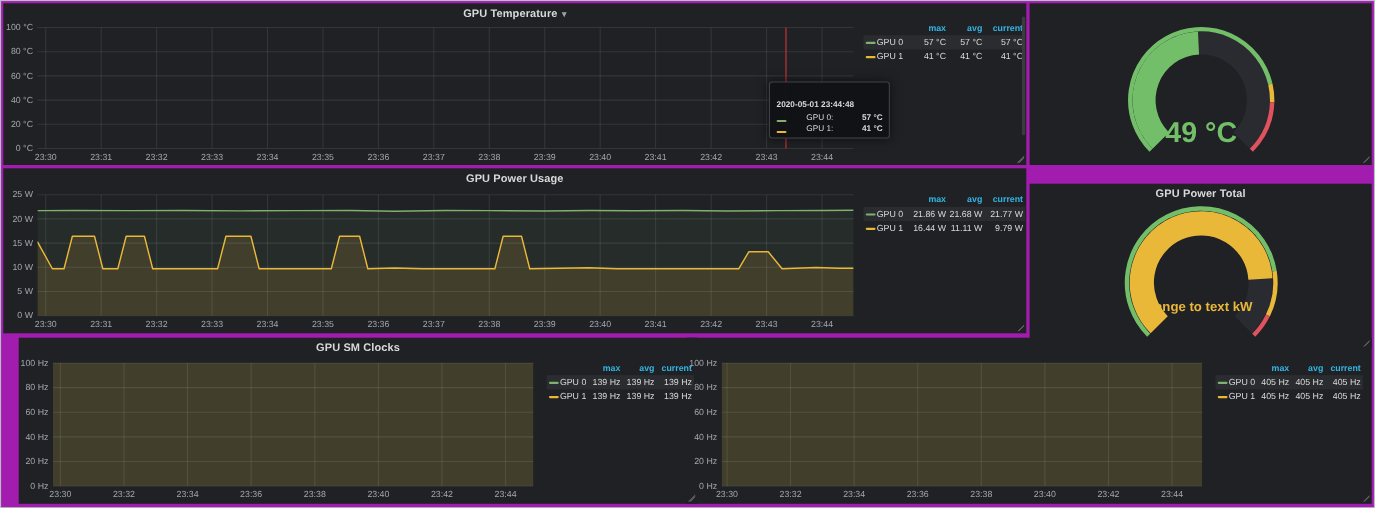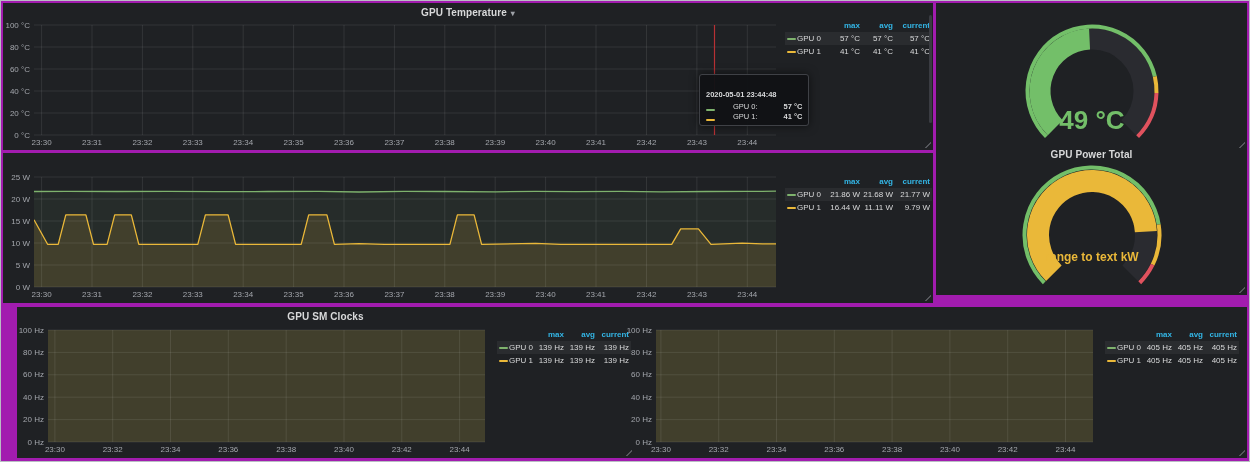--- a/index.html
+++ b/index.html
@@ -162,20 +162,21 @@
         <path d="M 119.23 124.77 A 52 52 0 0 1 153.55 36.06" fill="none" stroke="#73bf69" stroke-width="21"></path>
         <path d="M 110.39 133.61 A 64.5 64.5 0 1 1 218.83 73.44" fill="none" stroke="#73bf69" stroke-width="4"></path>
         <path d="M 218.83 73.44 A 64.5 64.5 0 0 1 220.47 90.03" fill="none" stroke="#eab839" stroke-width="4"></path>
         <path d="M 220.47 90.03 A 64.5 64.5 0 0 1 201.61 133.61" fill="none" stroke="#e0525e" stroke-width="4"></path>
         <text x="156" y="126" text-anchor="middle" fill="#73bf69" font-size="26" font-weight="600" font-family="&quot;Liberation Sans&quot;,sans-serif">49 °C</text>
       </svg>
     <div class="resize-handle"></div>
   </div>
 
   <div class="panel" style="left:2px;top:152px;width:930px;height:150px;">
+    <div class="panel-title"><span>GPU Power Usage</span></div>
     <svg class="graph" width="930" height="150" viewBox="0 0 930 150">
         <defs>
           <clipPath id="clip_gpu_power_usage">
             <rect x="31" y="24" width="742" height="110"></rect>
           </clipPath>
         </defs>
         <g clip-path="url(#clip_gpu_power_usage)">
           <path d="M31.0 38.5 L63.8 38.3 L114.2 38.5 L164.6 38.4 L215.0 38.7 L265.4 38.5 L315.8 38.4 L356.1 39.0 L401.5 38.4 L441.8 38.5 L492.2 38.8 L532.6 38.4 L572.9 38.6 L618.2 38.4 L658.6 38.8 L703.9 38.5 L744.3 38.4 L773.0 38.2 L773.0 134.0 L31.0 134.0 Z" fill="#7eb26d" fill-opacity="0.08" stroke="none"></path>
           <path d="M31.0 66.7 L44.6 91.3 L55.2 91.3 L62.8 61.8 L82.9 61.8 L90.5 91.3 L104.1 91.3 L111.7 61.8 L128.3 61.8 L135.8 91.3 L194.8 91.3 L202.4 61.8 L225.1 61.8 L232.6 91.3 L298.2 91.3 L305.7 61.8 L323.9 61.8 L331.4 91.3 L356.1 90.7 L381.3 91.3 L446.9 91.3 L454.4 61.8 L471.1 61.8 L478.6 91.3 L532.6 90.4 L557.8 91.3 L668.7 91.3 L677.7 75.9 L695.4 75.9 L708.0 91.3 L739.2 90.2 L759.4 90.9 L773.0 90.9 L773.0 134.0 L31.0 134.0 Z" fill="#eab839" fill-opacity="0.14" stroke="none"></path>
         </g>
@@ -252,21 +253,21 @@
             <span>GPU 1</span>
           </span>
           <span class="c-val">16.44 W</span>
           <span class="c-val">11.11 W</span>
           <span class="c-val">9.79 W</span>
         </div>
       </div>
     <div class="resize-handle"></div>
   </div>
 
-  <div class="panel" style="left:935px;top:144px;width:311px;height:150px;">
+  <div class="panel" style="left:935px;top:166px;width:311px;height:150px;">
     <div class="panel-title"><span>GPU Power Total</span></div>
     <svg class="gauge" width="311" height="150" viewBox="0 0 311 150">
         <path d="M 117.82 128.18 A 54 54 0 1 1 194.18 128.18" fill="none" stroke="#2a2b30" stroke-width="22"></path>
         <path d="M 117.82 128.18 A 54 54 0 1 1 209.89 86.61" fill="none" stroke="#eab839" stroke-width="22"></path>
         <path d="M 108.27 137.73 A 67.5 67.5 0 1 1 222.67 79.44" fill="none" stroke="#73bf69" stroke-width="4"></path>
         <path d="M 222.67 79.44 A 67.5 67.5 0 0 1 216.62 119.70" fill="none" stroke="#eab839" stroke-width="4"></path>
         <path d="M 216.62 119.70 A 67.5 67.5 0 0 1 203.73 137.73" fill="none" stroke="#e0525e" stroke-width="4"></path>
         <text x="156" y="116" text-anchor="middle" fill="#eab839" font-size="12" font-weight="700" font-family="&quot;Liberation Sans&quot;,sans-serif">range to text kW</text>
       </svg>
     <div class="resize-handle"></div>

